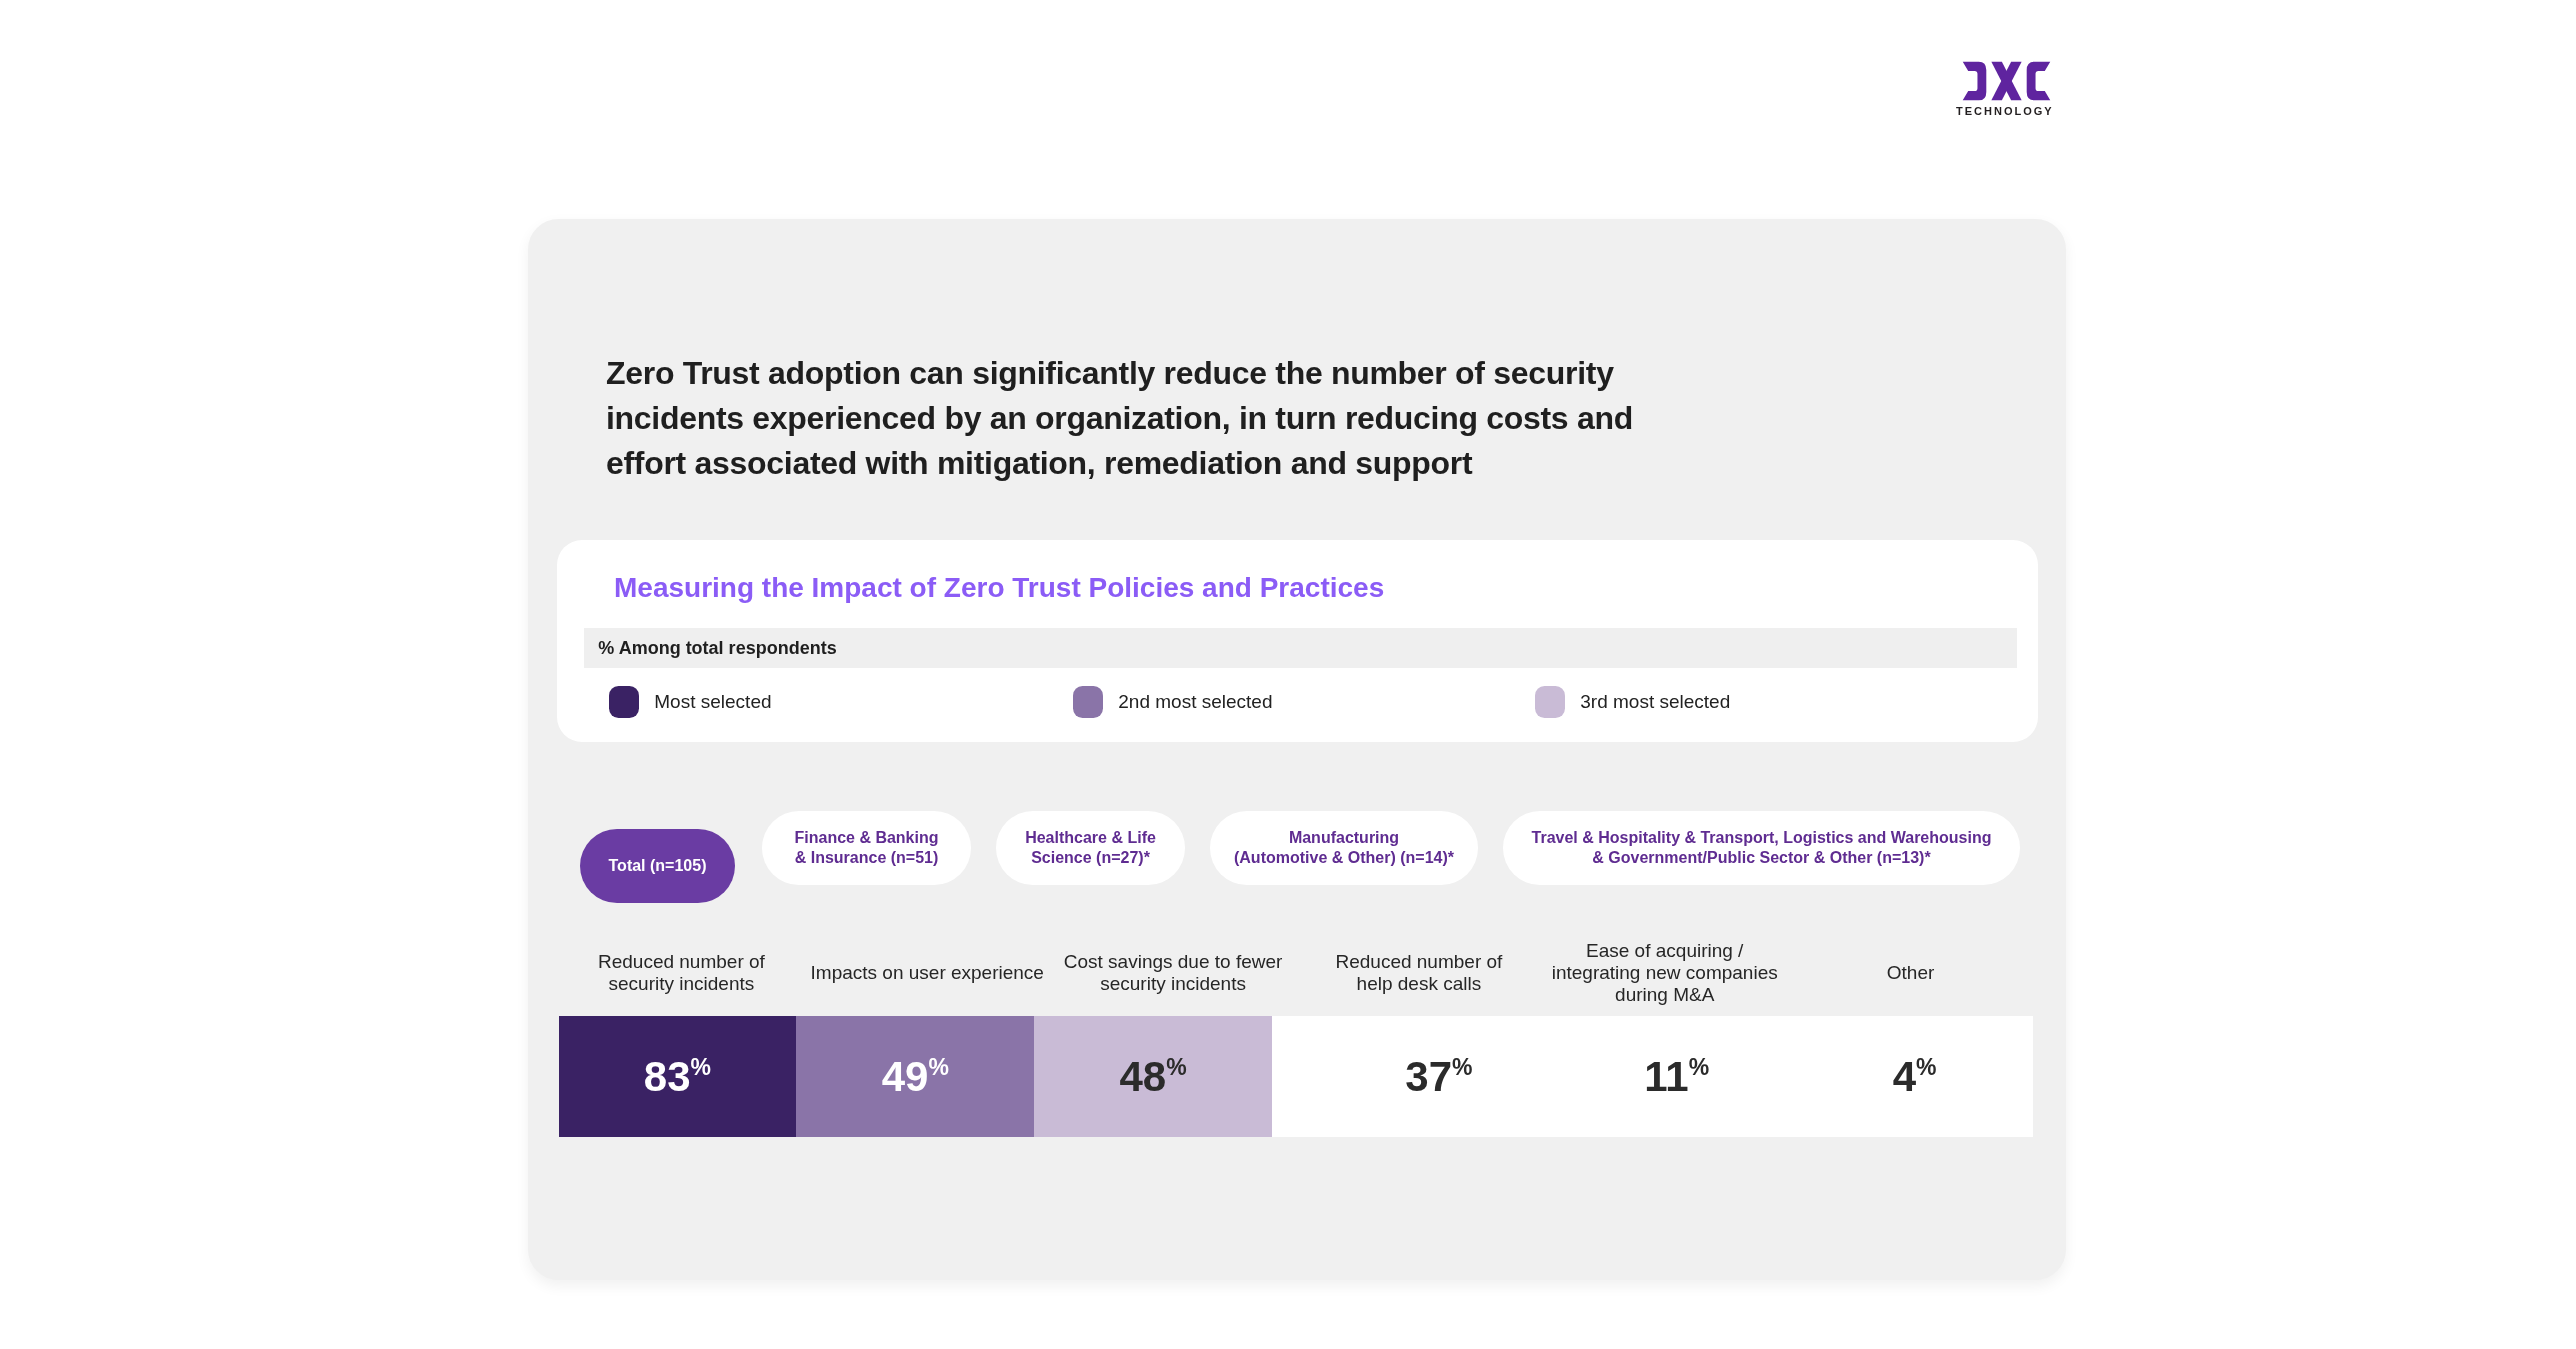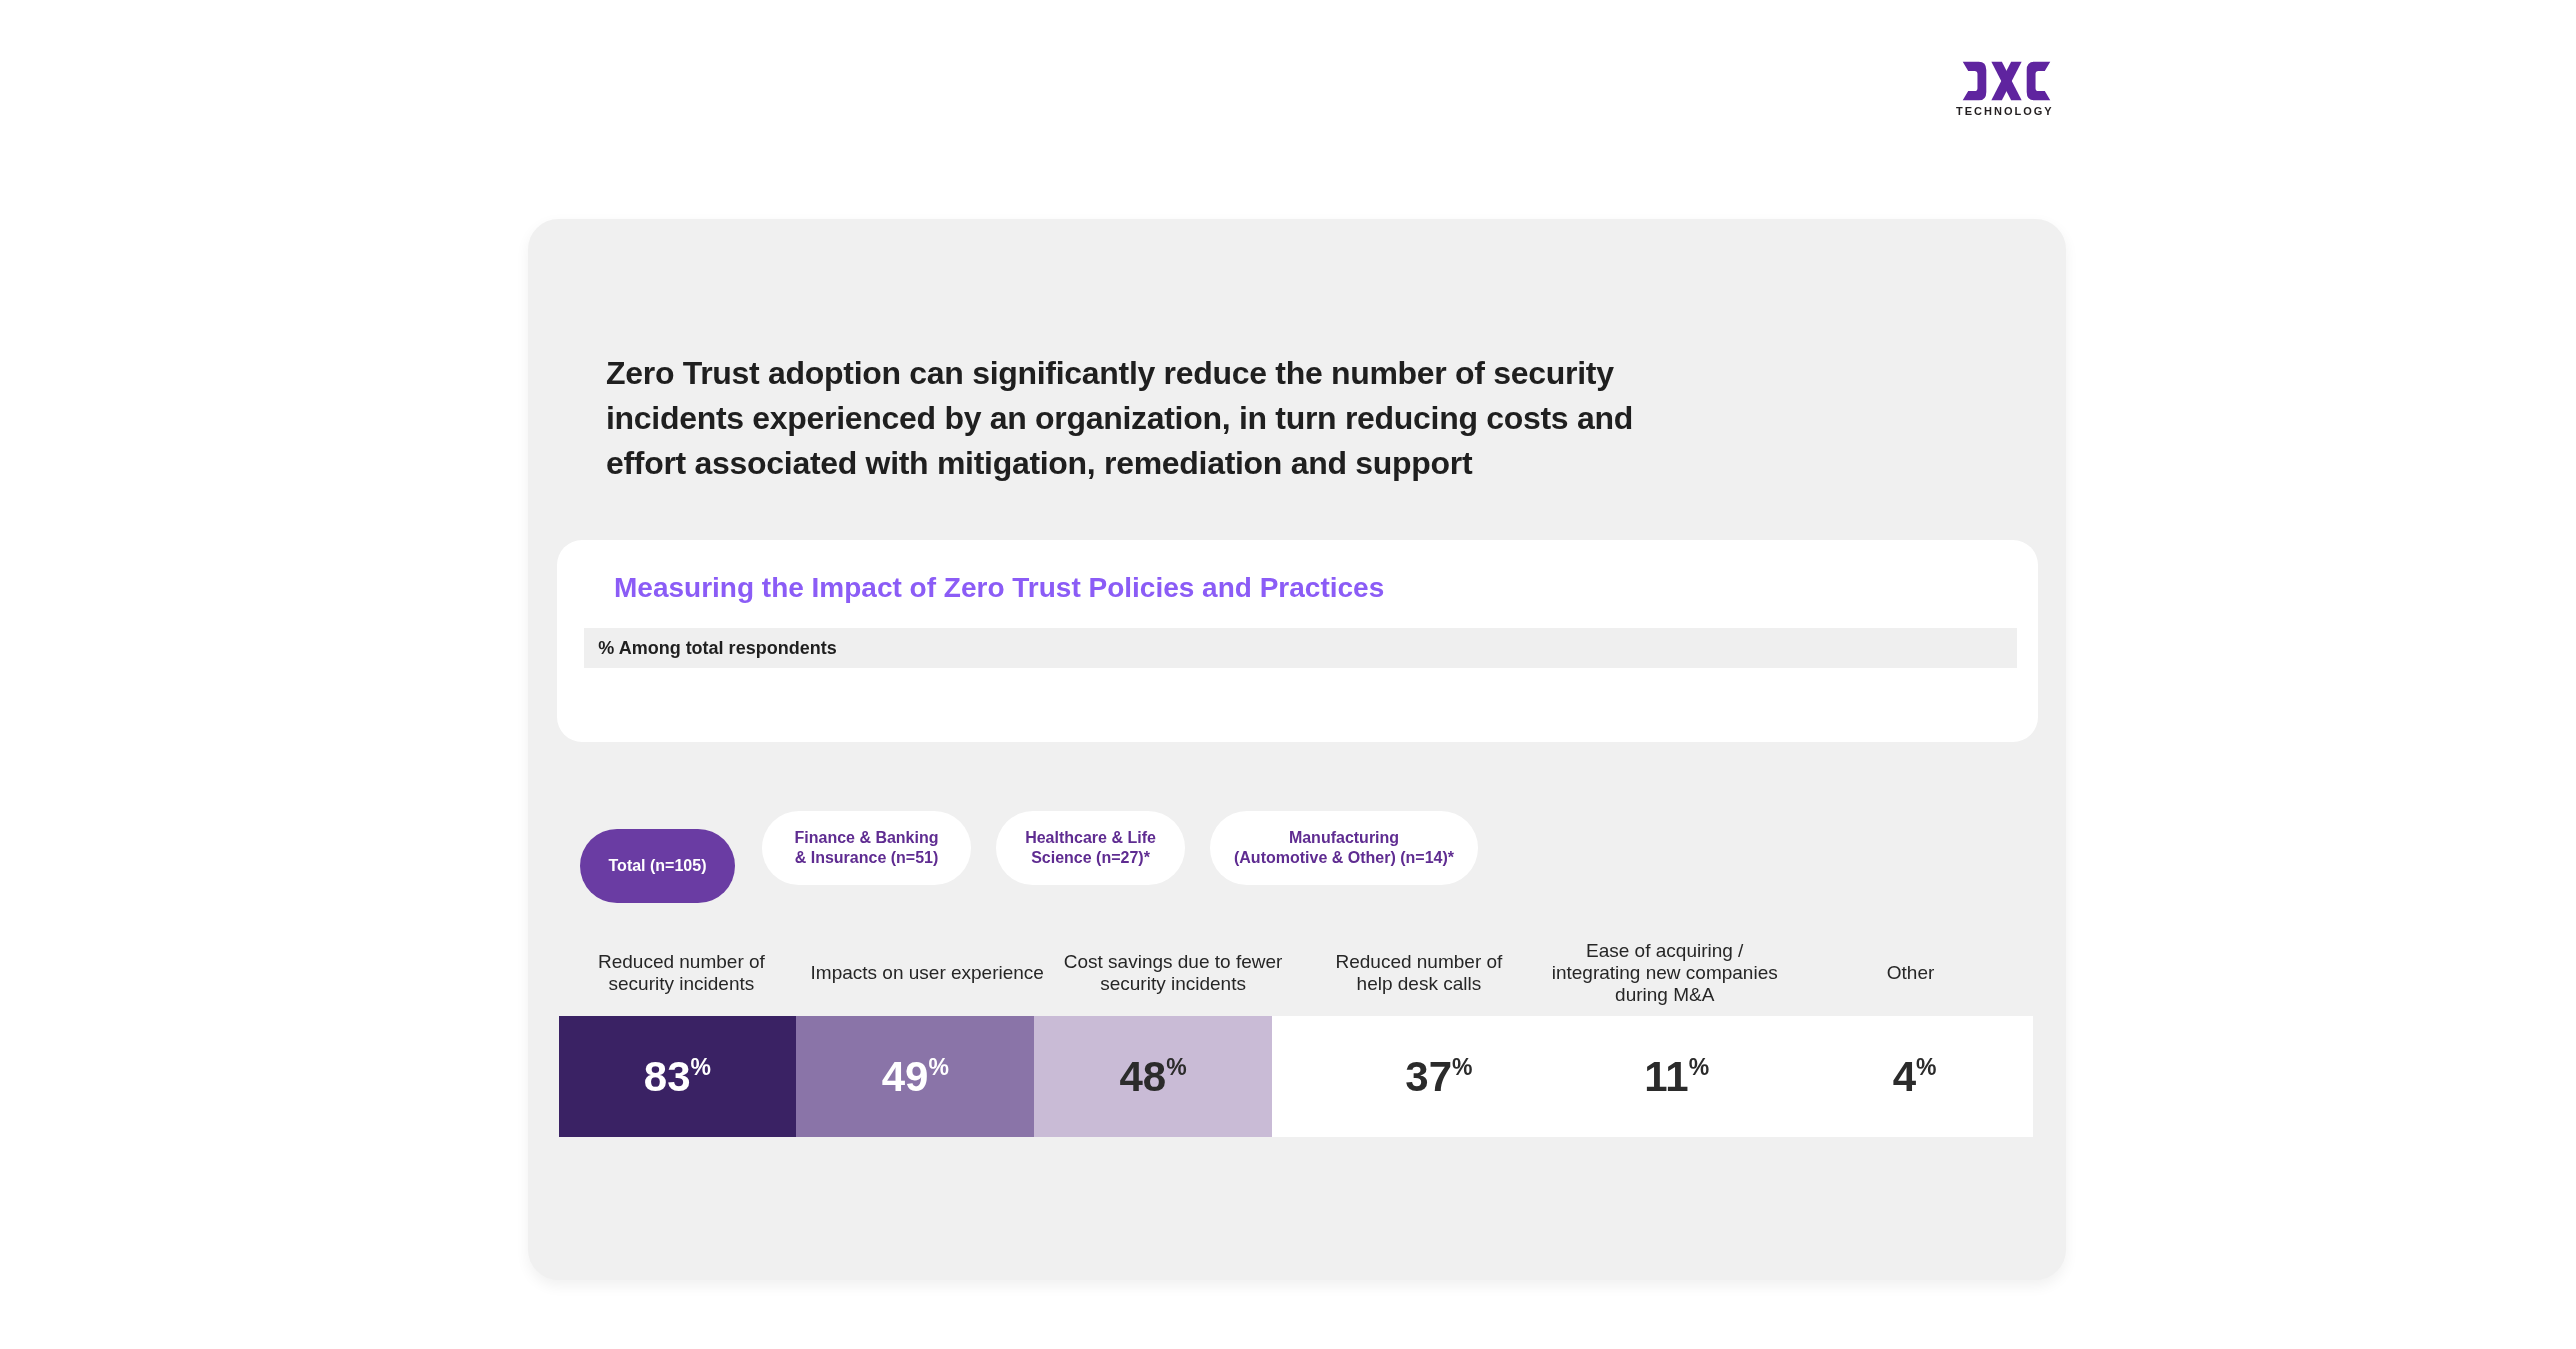--- a/index.html
+++ b/index.html
@@ -112,37 +112,55 @@
     <div>Zero Trust adoption can significantly reduce the number of security</div>
     <div>incidents experienced by an organization, in turn reducing costs and</div>
     <div>effort associated with mitigation, remediation and support</div>
   </div>
 
   <div class="card">
     <div class="card-heading">Measuring the Impact of Zero Trust Policies and Practices</div>
     <div class="respondents-strip">
       <span>% Among total respondents</span>
     </div>
+    <div class="legend">
+      <div class="legend-item l1">
+        <span class="swatch" style="background: rgb(58, 34, 100);"></span>
+        <span class="legend-label">Most selected</span>
+      </div>
+      <div class="legend-item l2">
+        <span class="swatch" style="background: rgb(138, 116, 168);"></span>
+        <span class="legend-label">2nd most selected</span>
+      </div>
+      <div class="legend-item l3">
+        <span class="swatch" style="background: rgb(201, 187, 214);"></span>
+        <span class="legend-label">3rd most selected</span>
+      </div>
+    </div>
   </div>
 
   <div class="tab t1 active">
     <div>Total (n=105)</div>
   </div>
   <div class="tab t2">
     <div>Finance &amp; Banking</div>
     <div>&amp; Insurance (n=51)</div>
   </div>
   <div class="tab t3">
     <div>Healthcare &amp; Life</div>
     <div>Science (n=27)*</div>
   </div>
   <div class="tab t4">
     <div>Manufacturing</div>
     <div>(Automotive &amp; Other) (n=14)*</div>
   </div>
+  <div class="tab t5">
+    <div>Travel &amp; Hospitality &amp; Transport, Logistics and Warehousing</div>
+    <div>&amp; Government/Public Sector &amp; Other (n=13)*</div>
+  </div>
 
   <div class="col-headers">
     <div class="col-header">
       <div>Reduced number of</div>
       <div>security incidents</div>
     </div>
     <div class="col-header">
       <div>Impacts on user experience</div>
     </div>
     <div class="col-header">

